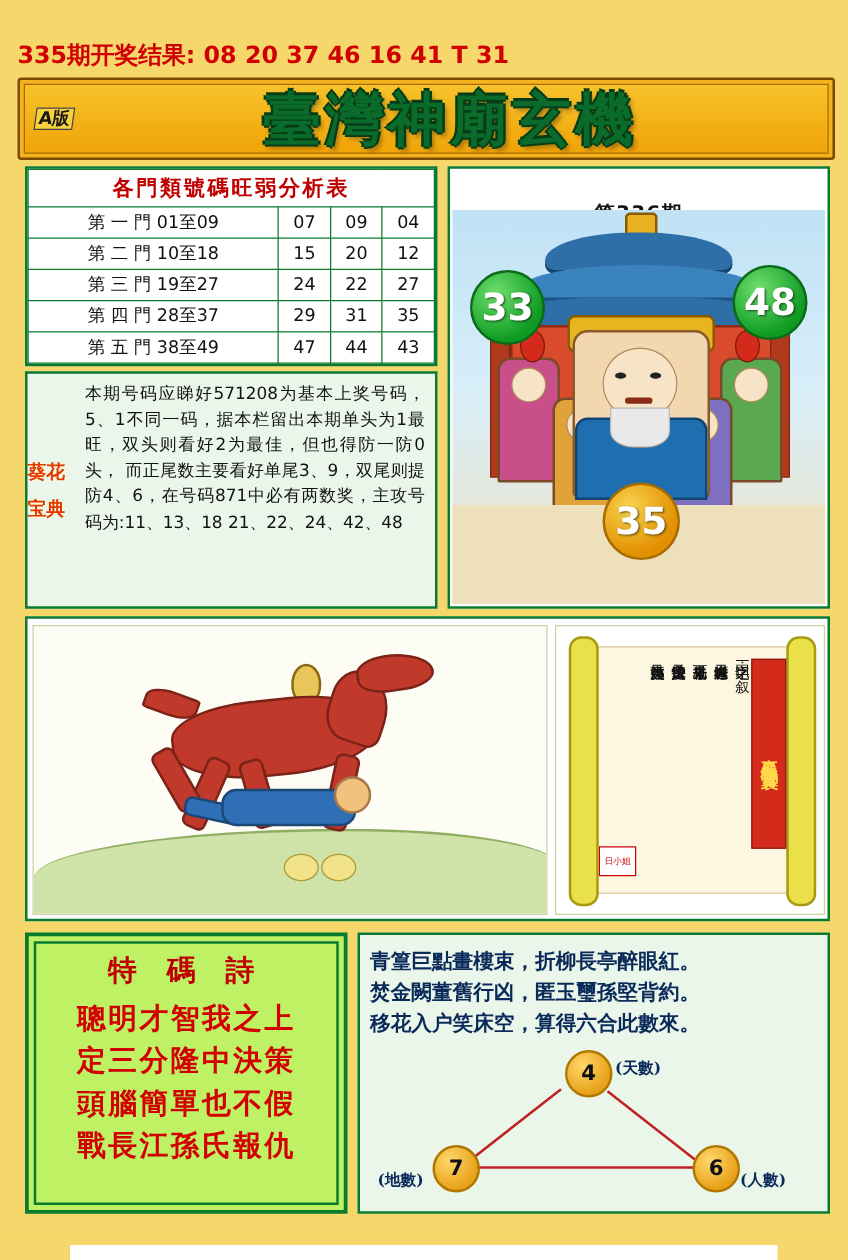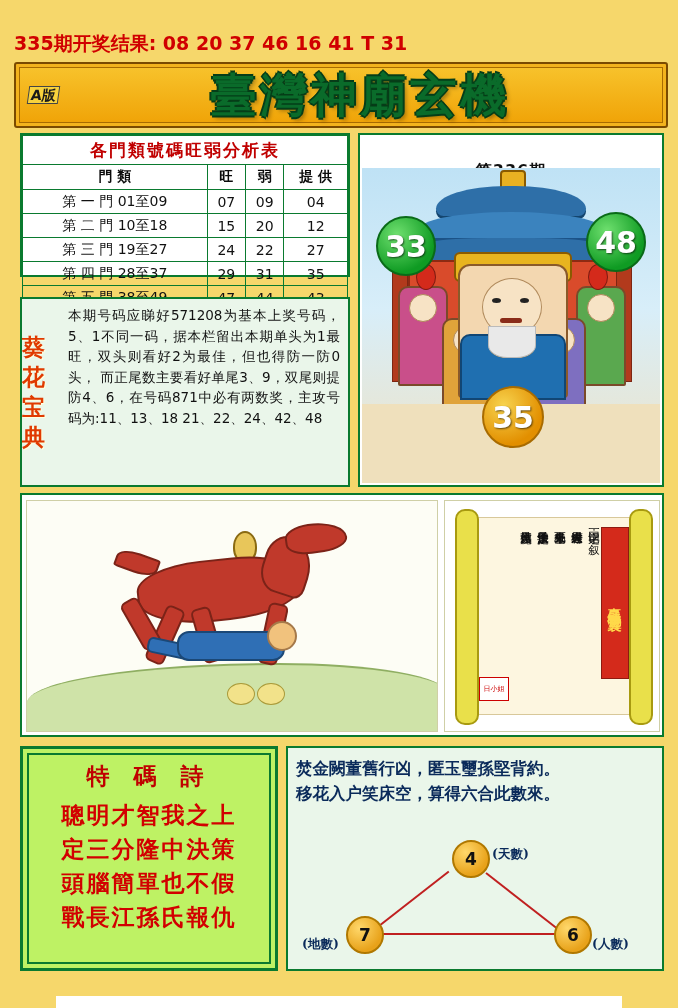--- a/index.html
+++ b/index.html
@@ -54,21 +54,21 @@
        2px 0 0 #063d18, -2px 0 0 #063d18, 0 2px 0 #063d18, 0 -2px 0 #063d18,
        3px 3px 4px rgba(0,0,0,.35);
     font-family:"DejaVu Serif","Liberation Serif",serif;
     letter-spacing:4px;
   }
   
   .panel{
     position:absolute;box-sizing:border-box;
   }
   .analysis-wrap{
-    left:20px;top:133px;width:330px;height:144px;
+    left:20px;top:133px;width:330px;height:160px;
     background:#ffffff;border:2px solid #0a7a2f;
   }
   table.analysis{
     width:100%;height:100%;border-collapse:collapse;
     font-size:13px;color:#111;
   }
   table.analysis td{
     border:1px solid #0a7a2f;text-align:center;padding:1px 2px;
     font-family:"DejaVu Sans","Liberation Sans",sans-serif;
   }
@@ -83,21 +83,21 @@
   table.analysis tr.t-row td{height:21px;font-size:14px;}
   
   .greenblock{
     left:20px;top:297px;width:330px;height:190px;
     background:#eaf6ea;border:2px solid #0a7a2f;
     display:flex;
   }
   .vtitle{
     width:44px;display:flex;flex-direction:column;align-items:center;
     justify-content:center;
-    font-size:23px;font-weight:bold;color:#e03a00;
+    font-size:15px;font-weight:bold;color:#e03a00;
     font-family:"DejaVu Serif","Liberation Serif",serif;
     line-height:30px;
     text-shadow:1px 1px 0 #ffd;
   }
   .gtext{
     flex:1;padding:6px 8px 4px 2px;
     font-size:13.5px;line-height:20.5px;color:#111;
     font-family:"DejaVu Sans","Liberation Sans",sans-serif;
     text-align:justify;
   }
@@ -312,26 +312,20 @@
       <div class="badge-a">A版</div>
       <div class="title-main">臺灣神廟玄機</div>
     </div>
   </div>
 
   <div class="panel analysis-wrap">
     <table class="analysis">
       <tbody>
           <tr class="t-title">
         <td colspan="4">各門類號碼旺弱分析表</td>
-      </tr>
-      <tr class="t-head">
-        <td>門 類</td>
-        <td>旺</td>
-        <td>弱</td>
-        <td>提 供</td>
       </tr>
       <tr class="t-row">
         <td class="cat">第 一 門 01至09</td>
         <td>07</td>
         <td>09</td>
         <td>04</td>
       </tr>
       <tr class="t-row">
         <td class="cat">第 二 門 10至18</td>
         <td>15</td>
@@ -449,20 +443,21 @@
       <div class="poem-title">特 碼 詩</div>
       <div class="poem-line">聰明才智我之上</div>
       <div class="poem-line">定三分隆中決策</div>
       <div class="poem-line">頭腦簡單也不假</div>
       <div class="poem-line">戰長江孫氏報仇</div>
     </div>
   </div>
 
   <div class="panel rightpanel"></div>
   <div class="verse">
+    <div>青篁巨點畫樓束，折柳長亭醉眼紅。</div>
     <div>焚金闕董舊行凶，匿玉璽孫堅背約。</div>
     <div>移花入户笑床空，算得六合此數來。</div>
   </div>
 
   <div class="tri">
     <div class="line" style="left:74px;top:96px;width:100px;transform:rotate(-38deg);"></div>
     <div class="line" style="left:190px;top:36px;width:100px;transform:rotate(38deg);"></div>
     <div class="line" style="left:74px;top:97px;width:196px;"></div>
     <div class="node node-top">4</div>
     <div class="node node-left">7</div>

